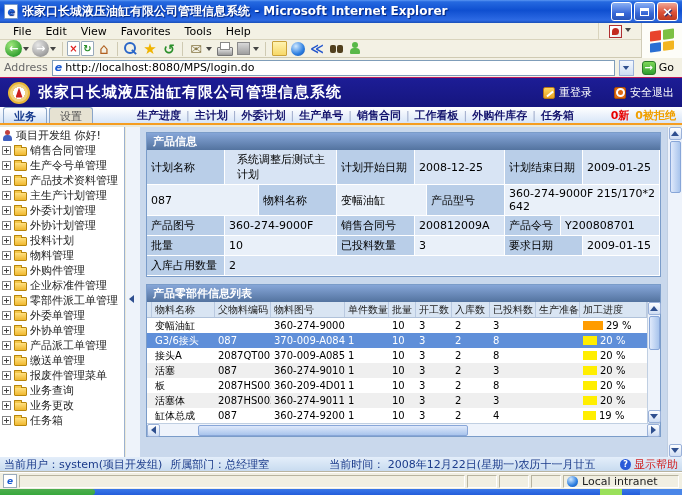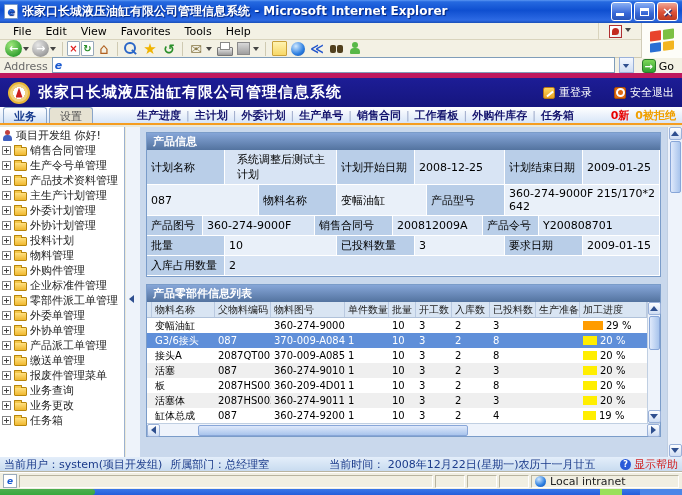--- a/index.html
+++ b/index.html
@@ -54,22 +54,22 @@
   .t-edit::before{content:"";width:11px;height:11px;background:linear-gradient(#d8d8d8,#9f9f9f);border:1px solid #8a8a8a;display:block;}
   .t-notes::before{content:"";width:13px;height:13px;background:linear-gradient(#fff3b0,#f7d868);border:1px solid #caa23a;border-radius:1px;display:block;}
   .t-globe::before{content:"";width:14px;height:14px;border-radius:50%;background:radial-gradient(circle at 35% 30%,#cfe8ff,#2a7de0 60%,#1a4fa8);display:block;}
   .t-flash{color:#2255cc;font-weight:bold;font-size:13px;font-style:italic;}
   .t-find::before,.t-find::after{content:"";position:absolute;width:6px;height:8px;background:#51401e;border-radius:2px;top:5px;}
   .t-find::before{left:3px;} .t-find::after{left:10px;}
   .t-msn::before{content:"";position:absolute;left:6px;top:2px;width:6px;height:6px;border-radius:50%;background:#58b848;}
   .t-msn::after{content:"";position:absolute;left:4px;top:8px;width:10px;height:6px;border-radius:4px 4px 1px 1px;background:#58b848;}
 
   
-  .addressbar{position:absolute;top:58px;left:0;right:0;height:20px;background:#f3f1e4;border-bottom:5px solid #be185d;
-    display:flex;align-items:flex-end;padding:0 4px;gap:4px;}
+  .addressbar{position:absolute;top:58px;left:0;right:0;height:20px;background:#f3f1e4;border-bottom:1px solid #be185d;
+    display:flex;align-items:center;padding:0 4px;gap:4px;}
   .addr-label{color:#6a6a6a;flex:none;}
   .addr-input{flex:1;height:16px;background:#fff;border:1px solid #7f9db9;display:flex;align-items:center;padding:0 2px;gap:3px;overflow:hidden;}
   .addr-eico{color:#1a5ad0;font-weight:bold;font-style:italic;font-size:11px;flex:none;}
   .addr-url{white-space:nowrap;color:#000;}
   .addr-dd{width:15px;height:16px;background:linear-gradient(#f4f8ff,#cfddf3);border:1px solid #9ab1d9;display:grid;place-items:center;flex:none;}
   .go-btn{display:flex;align-items:center;gap:3px;flex:none;padding:0 4px;}
   .go-ico{width:14px;height:14px;background:linear-gradient(#7ed858,#2f9e2f);border:1px solid #2a7a2a;border-radius:3px;color:#fff;font-size:10px;font-weight:bold;display:grid;place-items:center;}
 
   
   .appheader{position:absolute;top:78px;left:0;right:0;height:29px;background:linear-gradient(180deg,#1d1d96,#15157e);display:flex;align-items:center;padding:0 8px;gap:8px;}
@@ -151,21 +151,21 @@
     display:flex;align-items:center;color:#1a3a8a;padding:0 4px;gap:0;font-size:11px;}
   .as-user{flex:none;} .as-dept{flex:none;margin-left:8px;} .as-time{flex:none;margin-left:60px;}
   .as-help{margin-left:auto;display:flex;align-items:center;gap:3px;color:#d02020;}
   .help-ico{width:11px;height:11px;border-radius:50%;background:#2a5ad8;color:#fff;font-size:8px;font-weight:bold;display:grid;place-items:center;}
   .help-ico::after{content:"?";}
   .iestatus{position:absolute;left:0;right:0;top:472px;height:17px;background:#f1efe2;border-top:1px solid #fff;box-shadow:0 -1px 0 #b8b4a0;
     display:flex;align-items:center;padding:0 3px;gap:2px;}
   .ies-doc{width:14px;height:14px;background:#fff;border:1px solid #9ab;display:grid;place-items:center;color:#1a5ad0;font-weight:bold;font-size:9px;font-style:italic;}
   .ies-main{flex:1;height:13px;border:1px solid;border-color:#b8b4a0 #fff #fff #b8b4a0;}
   .ies-cell{width:30px;height:13px;border:1px solid;border-color:#b8b4a0 #fff #fff #b8b4a0;flex:none;}
-  .ies-zone{width:148px;height:13px;border:1px solid;border-color:#b8b4a0 #fff #fff #b8b4a0;display:flex;align-items:center;gap:4px;padding:4px 3px;color:#222;flex:none;}
+  .ies-zone{width:116px;height:13px;border:1px solid;border-color:#b8b4a0 #fff #fff #b8b4a0;display:flex;align-items:center;gap:4px;padding:4px 3px;color:#222;flex:none;}
   .zone-globe{width:11px;height:11px;border-radius:50%;background:radial-gradient(circle at 35% 30%,#cfe8ff,#2a7de0 60%,#1a4fa8);flex:none;}
 
   .taskbar{position:absolute;left:0;right:0;top:489px;height:6px;background:linear-gradient(180deg,#3a77e8,#245edb);}
   .tb-start{position:absolute;left:0;top:0;width:95px;height:6px;background:linear-gradient(180deg,#4fae4f,#37a83c);border-radius:0 3px 3px 0;}
   .tb-seg1{position:absolute;left:600px;top:0;width:22px;height:6px;background:#9ae05a;}
   .tb-tray{position:absolute;left:640px;right:0;top:0;height:6px;background:#4a86e8;}
 </style>
 </head>
 <body>
 
@@ -230,20 +230,21 @@
       <span class="tico t-globe"></span>
       <span class="tico t-flash">≪</span>
       <span class="tico t-find"></span>
       <span class="tico t-msn"></span>
     </div>
 
   <div class="addressbar">
     <span class="addr-label">Address</span>
     <span class="addr-input">
       <span class="addr-eico">e</span>
+      <span class="addr-url">http://localhost:8080/MPS/login.do</span>
     </span>
     <span class="addr-dd">
         <span class="tri-down" style="transform:scale(.8)"></span>
       </span>
     <span class="go-btn">
       <span class="go-ico">→</span>
       <span>Go</span>
     </span>
   </div>
 
@@ -409,21 +410,21 @@
             <div class="pi-cell pi-val pi-flex">2009-01-25</div>
           </div>
           <div class="pi-row pi-row-even">
             <div class="pi-cell pi-val" style="width: 112px;">087</div>
             <div class="pi-cell pi-label" style="width: 78px;">物料名称</div>
             <div class="pi-cell pi-val" style="width: 90px;">变幅油缸</div>
             <div class="pi-cell pi-label" style="width: 78px;">产品型号</div>
             <div class="pi-cell pi-val pi-flex">360-274-9000F 215/170*2642</div>
           </div>
           <div class="pi-row">
-            <div class="pi-cell pi-label" style="width: 56px;">产品图号</div>
+            <div class="pi-cell pi-label" style="width: 78px;">产品图号</div>
             <div class="pi-cell pi-val" style="width: 112px;">360-274-9000F</div>
             <div class="pi-cell pi-label" style="width: 78px;">销售合同号</div>
             <div class="pi-cell pi-val" style="width: 90px;">200812009A</div>
             <div class="pi-cell pi-label" style="width: 56px;">产品令号</div>
             <div class="pi-cell pi-val pi-flex">Y200808701</div>
           </div>
           <div class="pi-row pi-row-even">
             <div class="pi-cell pi-label" style="width: 78px;">批量</div>
             <div class="pi-cell pi-val" style="width: 112px;">10</div>
             <div class="pi-cell pi-label" style="width: 78px;">已投料数量</div>

